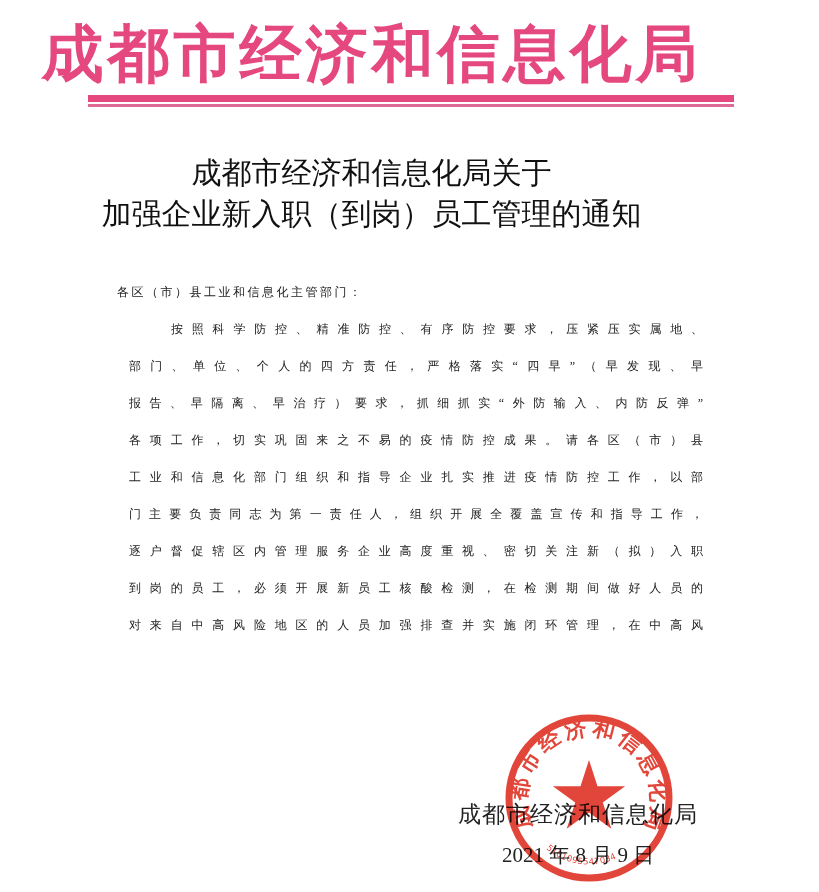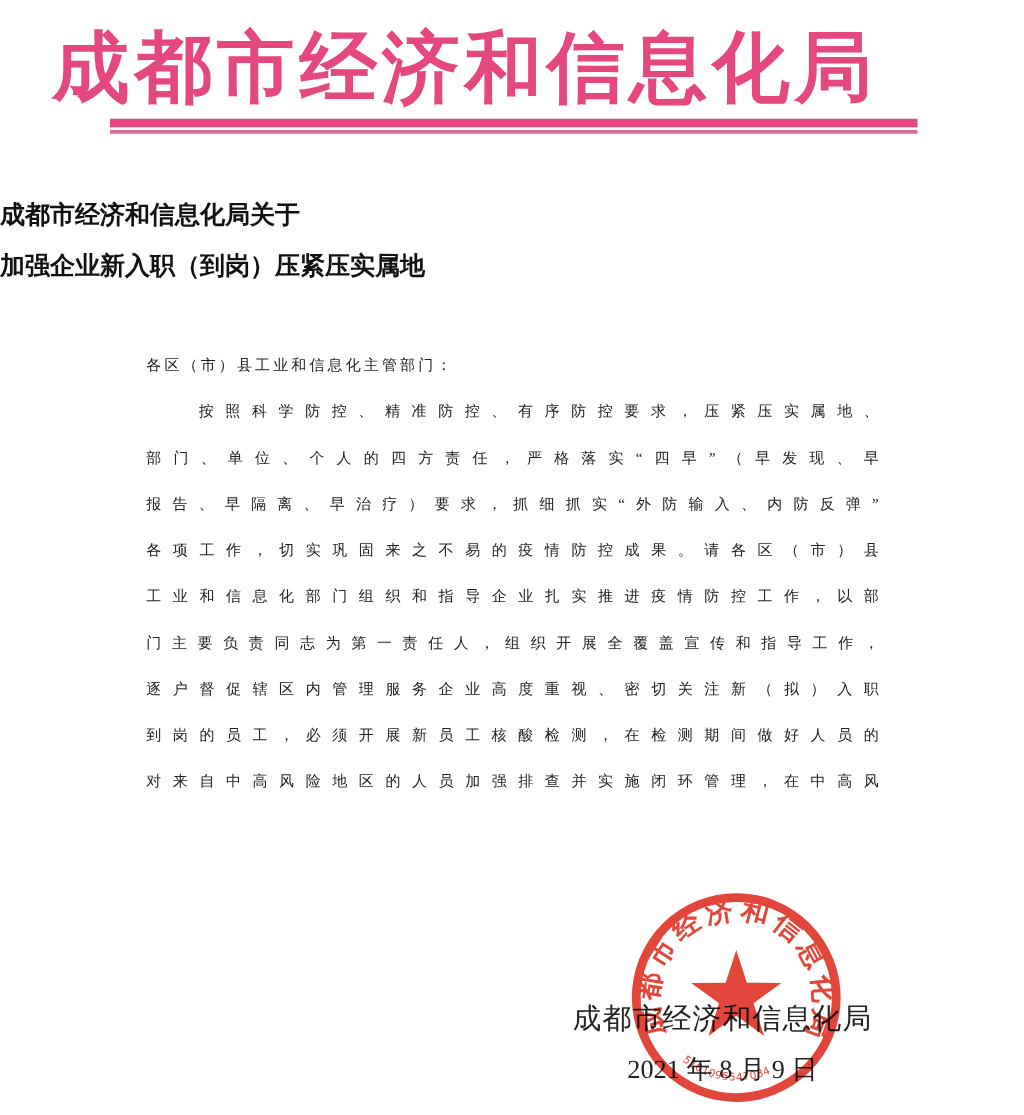--- a/index.html
+++ b/index.html
@@ -12,32 +12,32 @@
     position:absolute;top:12px;left:0;width:100%;text-align:center;
     font-size:62px;font-weight:700;letter-spacing:4px;color:var(--brand,#e5487f);
     white-space:nowrap;
   }
   .rule{position:absolute;top:95px;left:88px;width:646px;}
   .rule-a{height:7px;background:var(--brand,#e5487f);}
   .rule-b{height:2px;background:#ffffff;}
   .rule-c{height:3px;background:var(--brand-light,#e06a96);}
   
   .doc-title{
-    position:absolute;top:152px;left:0;width:100%;
-    font-size:20px;font-weight:700;line-height:41px;color:#111;
+    position:absolute;top:152px;left:0;width:100%;text-align:center;
+    font-size:30px;font-weight:400;line-height:41px;color:#111;
   }
   
   .body{
     position:absolute;top:274px;left:117px;width:586px;
     font-size:12px;line-height:37px;color:#222;
   }
   .line{height:37px;white-space:nowrap;}
   .line.fill{
     white-space:normal;text-align:justify;text-align-last:justify;
-    text-justify:inter-character;letter-spacing:0;
+    text-justify:inter-character;letter-spacing:0;margin-left:12px;
   }
   .line.plain{letter-spacing:2.5px;}
   .line.indent{text-indent:42px;}
   
   .sign{position:absolute;top:799px;left:428px;width:300px;text-align:center;color:#222;}
   .sign-agency{font-size:23px;letter-spacing:1px;white-space:nowrap;}
   .sign-date{font-size:21px;margin-top:11px;white-space:nowrap;}
   
   .seal{
     position:absolute;left:489px;top:698px;width:200px;height:200px;
@@ -62,21 +62,21 @@
   <div class="letterhead">成都市经济和信息化局</div>
 
   <div class="rule">
     <div class="rule-a"></div>
     <div class="rule-b"></div>
     <div class="rule-c"></div>
   </div>
 
   <div class="doc-title">
     <div>成都市经济和信息化局关于</div>
-    <div>加强企业新入职（到岗）压紧压实属地</div>
+    <div>加强企业新入职（到岗）员工管理的通知</div>
   </div>
 
   <div class="body">
 
       <div class="line plain">各区（市）县工业和信息化主管部门：</div>
 
       <div class="line fill indent">按照科学防控、精准防控、有序防控要求，压紧压实属地、</div>
 
       <div class="line fill">部门、单位、个人的四方责任，严格落实“四早”（早发现、早</div>
 

